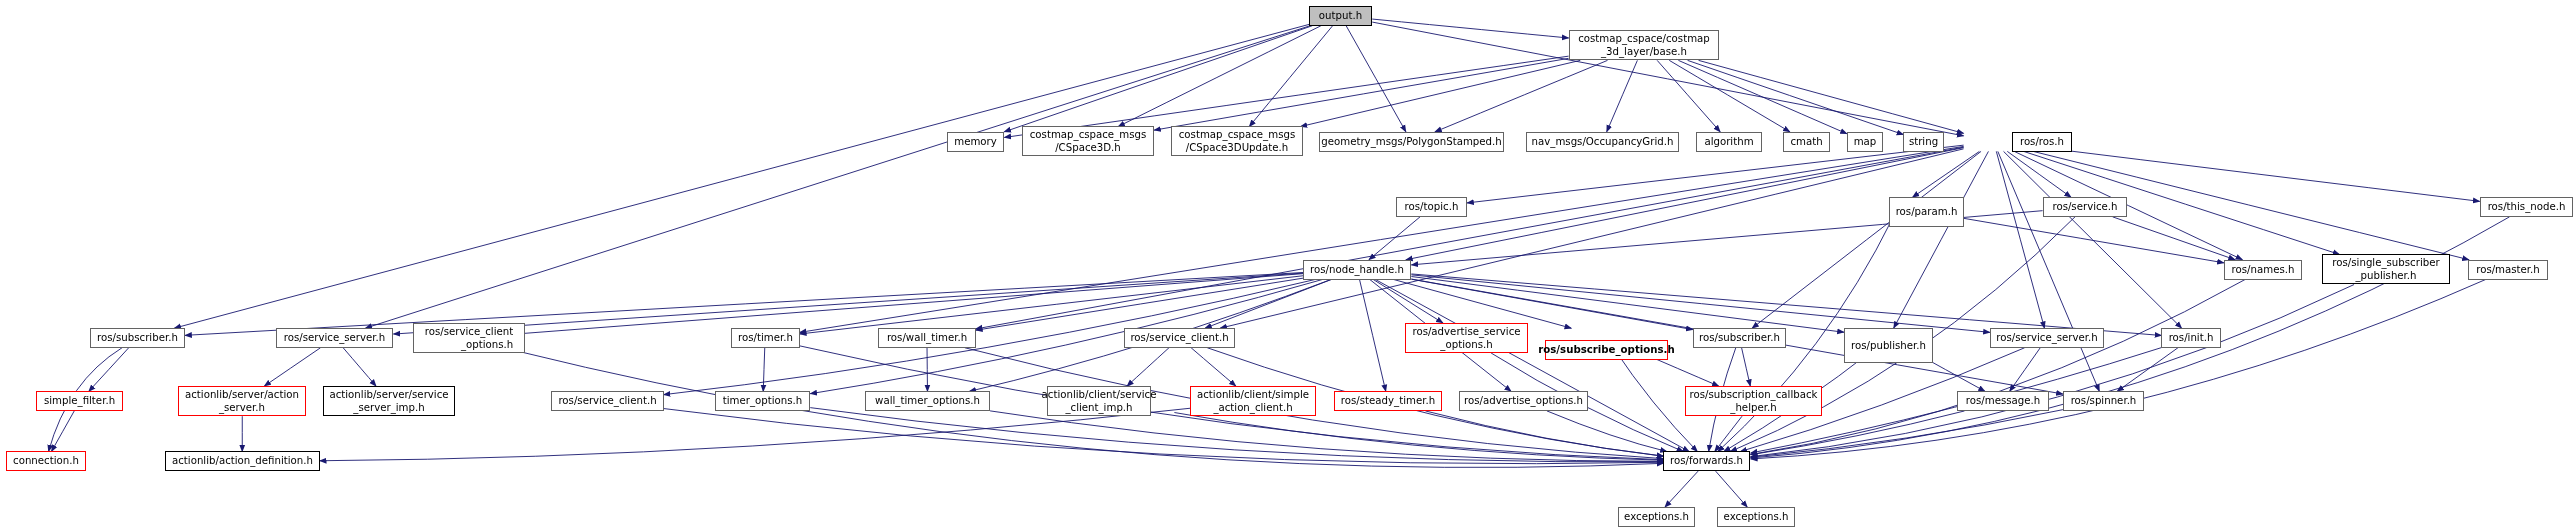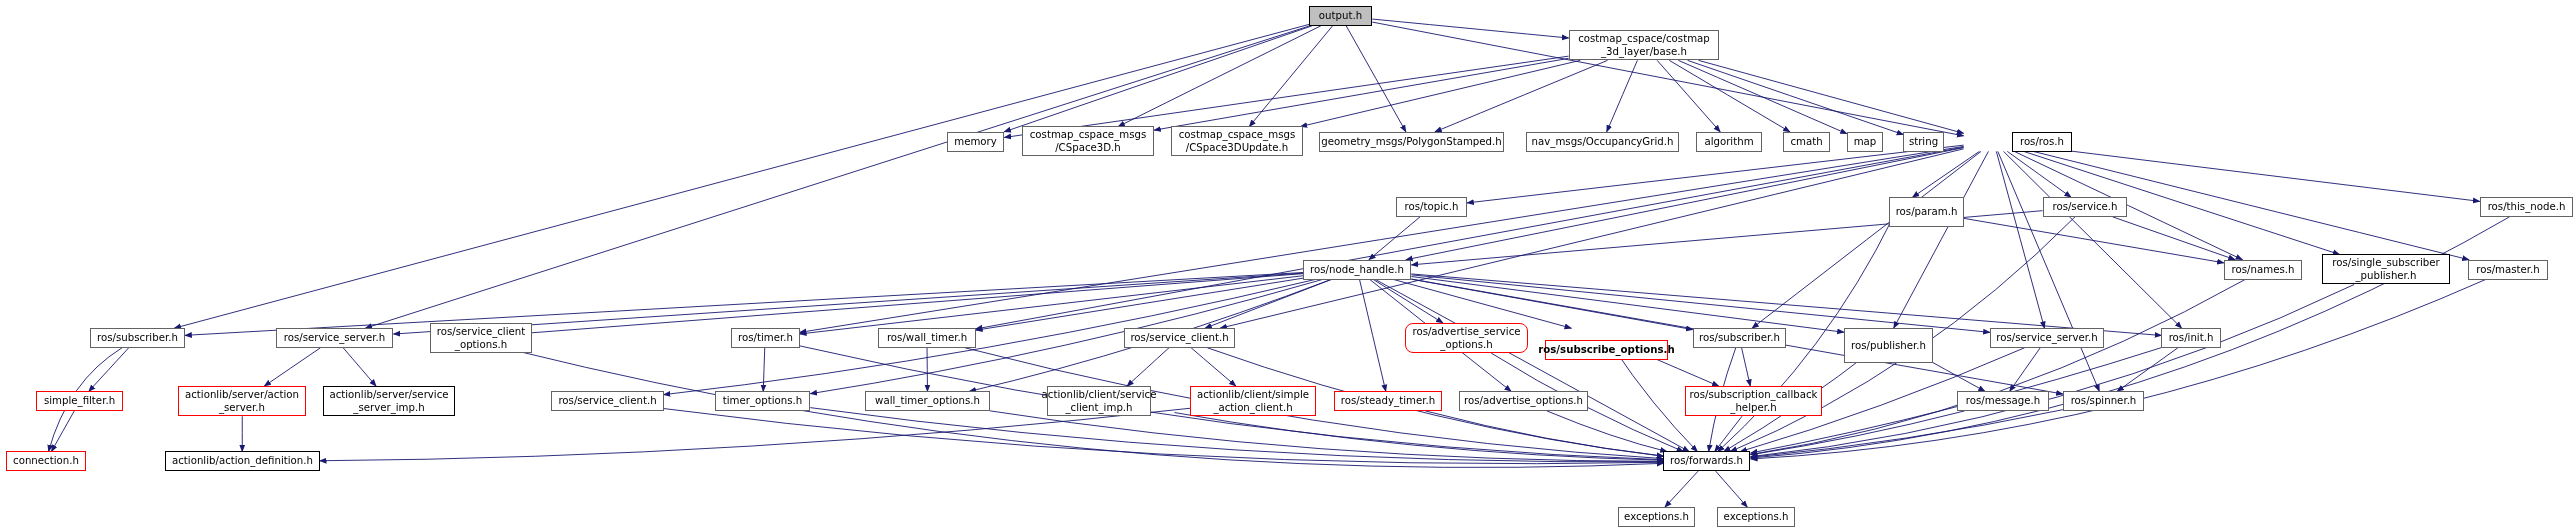--- a/index.html
+++ b/index.html
@@ -163,26 +163,26 @@
     <div class="node" style="left: 1861px; top: 197px; width: 75px; height: 30px; margin-left: 28px;">ros/param.h</div>
     <div class="node" style="left: 2043px; top: 197px; width: 84px; height: 19.6px;">ros/service.h</div>
     <div class="node" style="left: 2480px; top: 197px; width: 93px; height: 19.6px;">ros/this_node.h</div>
     <div class="node" style="left: 1303px; top: 260px; width: 108px; height: 19.6px;">ros/node_handle.h</div>
     <div class="node" style="left: 2224px; top: 260px; width: 78px; height: 19.6px; text-align: center;">ros/names.h</div>
     <div class="node bold" style="left: 2322px; top: 254px; width: 128px; height: 30px;">ros/single_subscriber
 _publisher.h</div>
     <div class="node" style="left: 2468px; top: 260px; width: 80px; height: 19.6px;">ros/master.h</div>
     <div class="node" style="left: 90px; top: 328px; width: 95px; height: 19.6px;">ros/subscriber.h</div>
     <div class="node" style="left: 276px; top: 328px; width: 117px; height: 19.6px;">ros/service_server.h</div>
-    <div class="node" style="left: 430px; top: 323px; width: 102px; height: 30px;">ros/service_client
+    <div class="node" style="left: 413px; top: 323px; width: 112px; height: 30px; text-align: right;">ros/service_client
 _options.h</div>
     <div class="node" style="left: 731px; top: 328px; width: 69px; height: 19.6px;">ros/timer.h</div>
     <div class="node" style="left: 878px; top: 328px; width: 98px; height: 19.6px;">ros/wall_timer.h</div>
     <div class="node" style="left: 1124px; top: 328px; width: 111px; height: 19.6px;">ros/service_client.h</div>
-    <div class="node red" style="left: 1405px; top: 323px; width: 123px; height: 30px; border-radius: 8px;">ros/advertise_service
+    <div class="node red" style="left: 1405px; top: 323px; width: 123px; height: 30px;">ros/advertise_service
 _options.h</div>
     <div class="node red" style="left: 1545px; top: 340px; width: 123px; height: 19.6px; font-weight: bold;">ros/subscribe_options.h</div>
     <div class="node" style="left: 1693px; top: 328px; width: 93px; height: 19.6px;">ros/subscriber.h</div>
     <div class="node" style="left: 1844px; top: 328px; width: 89px; height: 35px;">ros/publisher.h</div>
     <div class="node" style="left: 1990px; top: 328px; width: 114px; height: 19.6px;">ros/service_server.h</div>
     <div class="node" style="left: 2161px; top: 328px; width: 60px; height: 19.6px;">ros/init.h</div>
     <div class="node red" style="left: 36px; top: 391px; width: 87px; height: 19.6px;">simple_filter.h</div>
     <div class="node red" style="left: 178px; top: 386px; width: 128px; height: 30px;">actionlib/server/action
 _server.h</div>
     <div class="node bold" style="left: 323px; top: 386px; width: 132px; height: 30px;">actionlib/server/service

